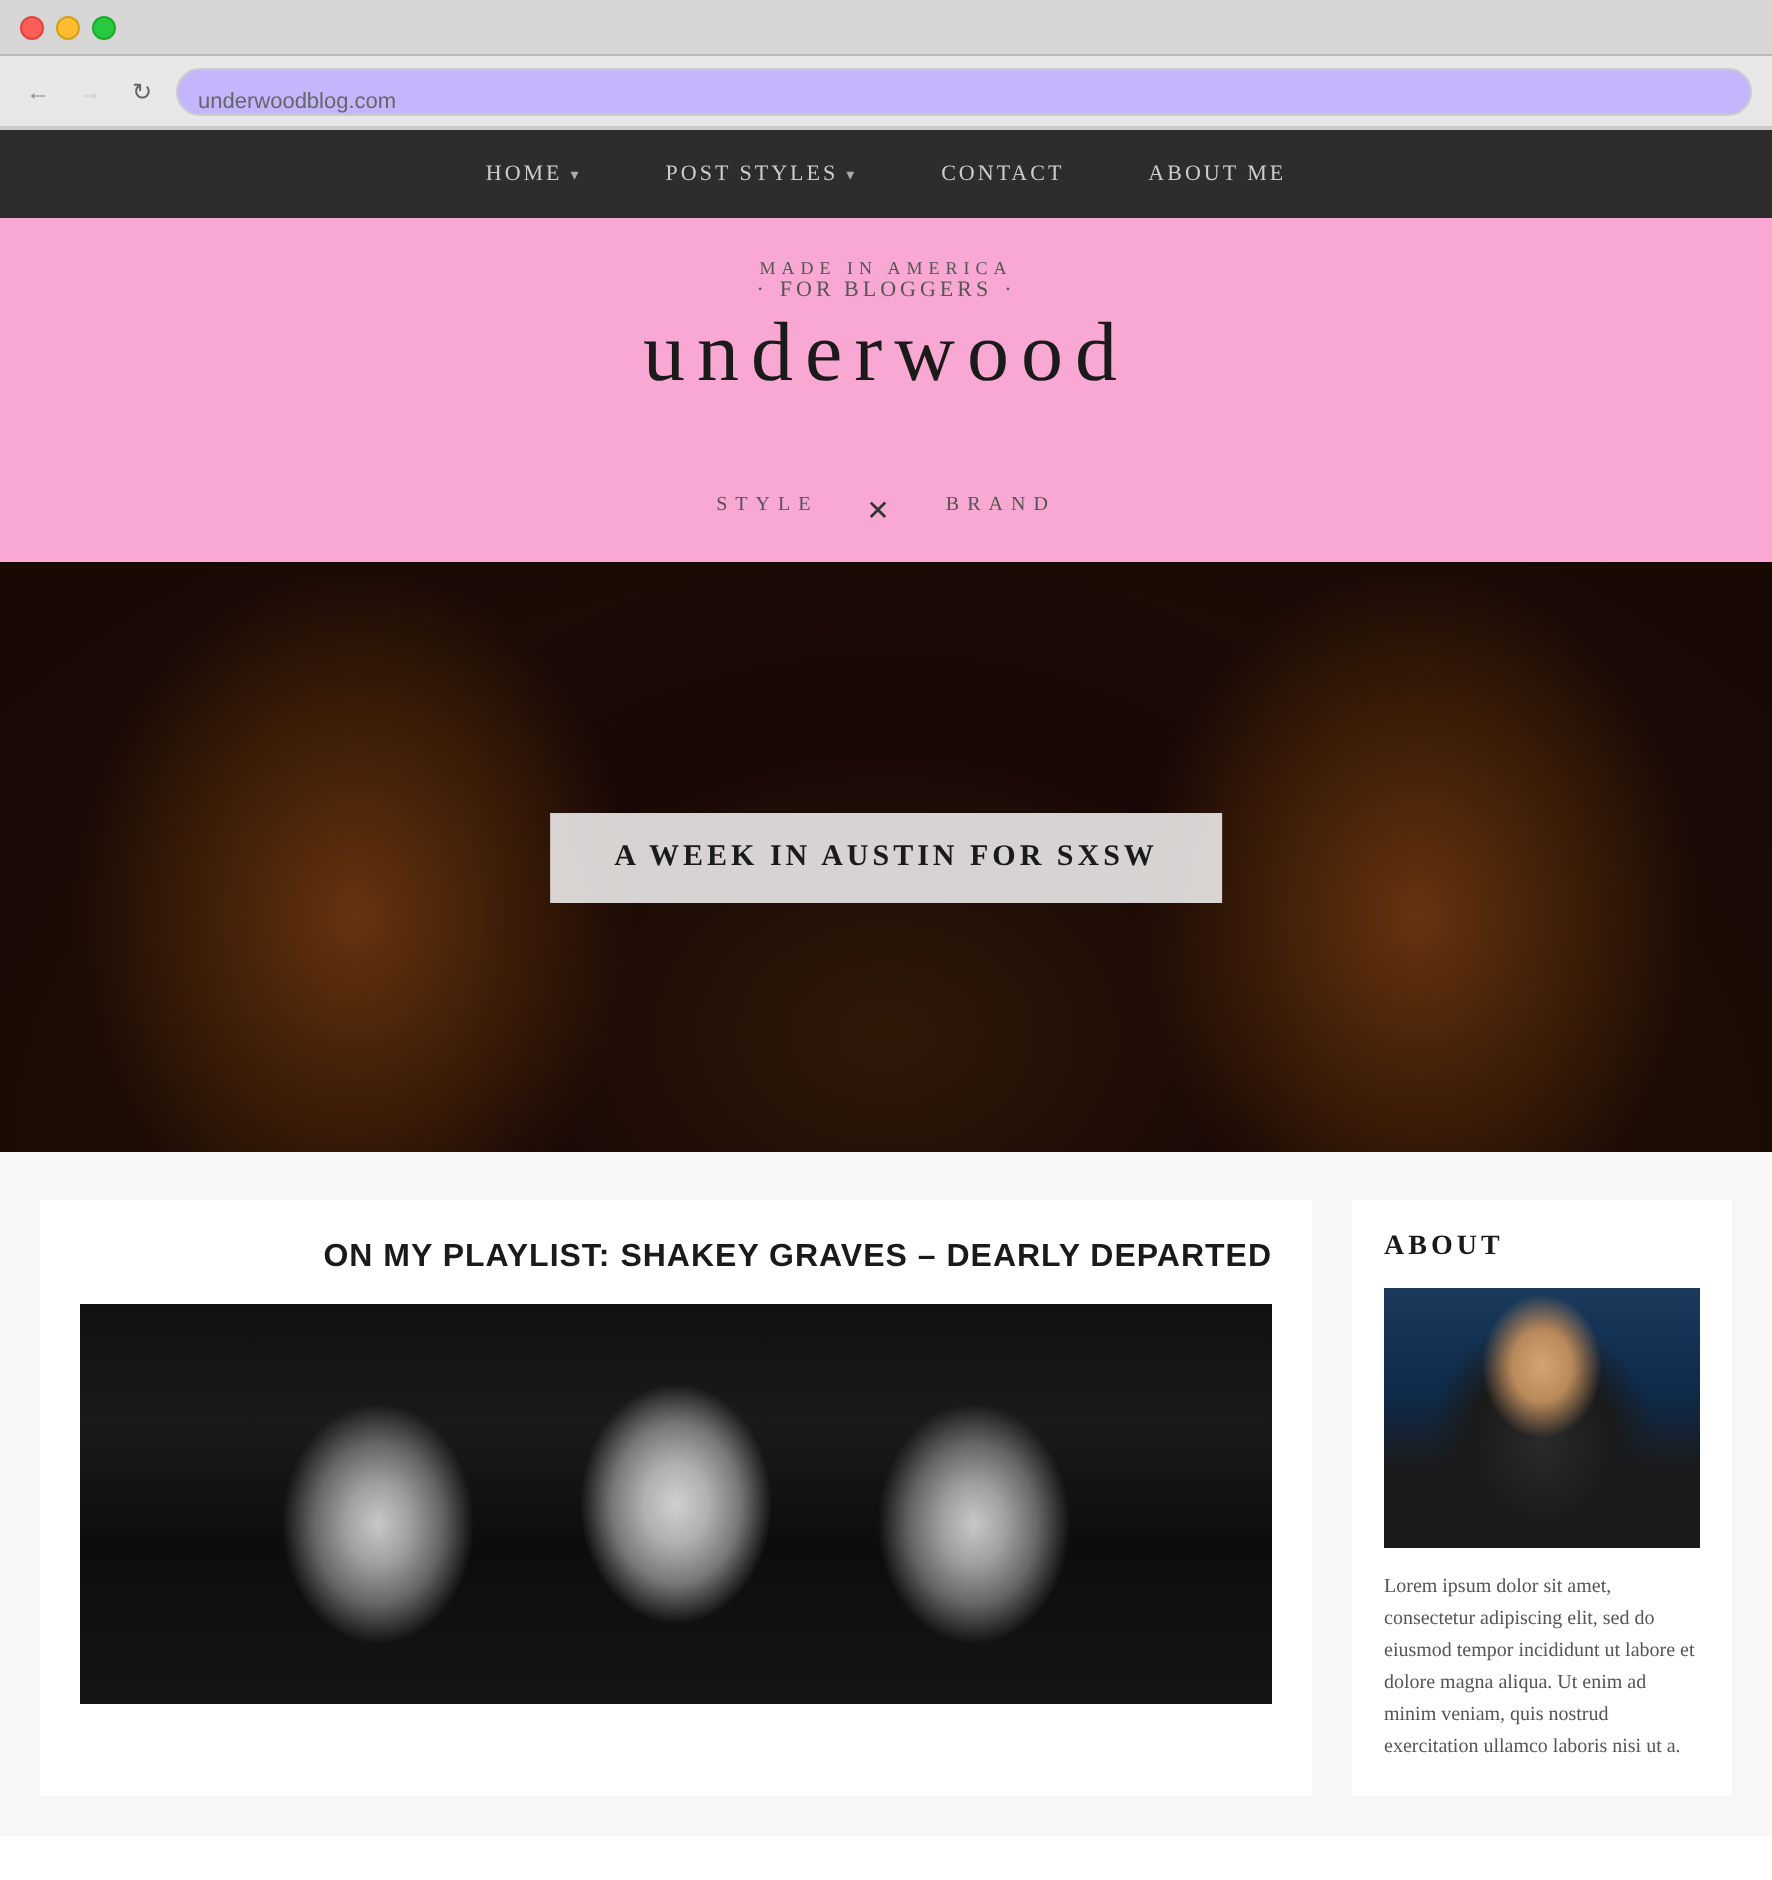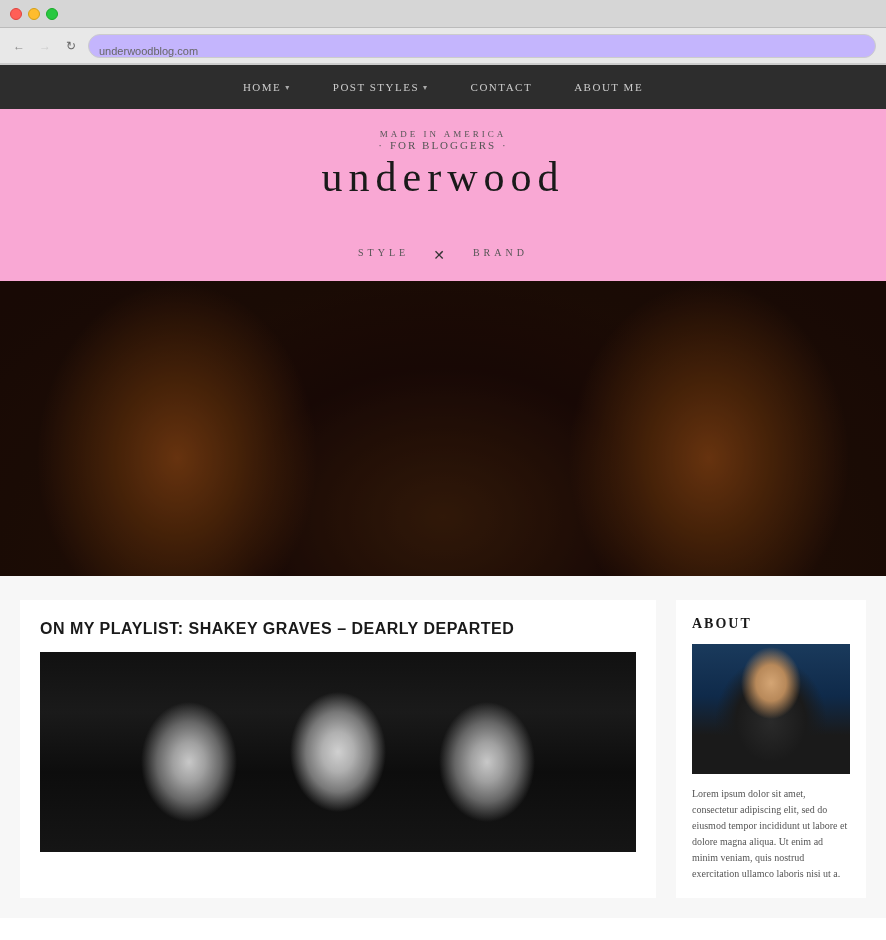--- a/index.html
+++ b/index.html
@@ -211,20 +211,21 @@
       padding: 24px 20px 20px;
       display: flex;
       gap: 20px;
     }
 
     
     .content-left {
       flex: 1;
       background: white;
       padding: 20px;
+      text-align: right;
     }
     .post-title {
       font-family: Arial, Helvetica, sans-serif;
       font-size: 16px;
       font-weight: bold;
       color: #1a1a1a;
       letter-spacing: 0.5px;
       margin-bottom: 14px;
       text-transform: uppercase;
     }
@@ -336,20 +337,23 @@
       <span class="x-cross">✕</span>
       <span>BRAND</span>
     </div>
   </header>
 
   <section class="hero-section">
     <div class="hero-bg">
       <div class="hero-hands"></div>
       <div class="hero-overlay"></div>
     </div>
+    <div class="hero-label">
+      <div class="hero-label-text">A WEEK IN AUSTIN FOR SXSW</div>
+    </div>
   </section>
 
   <div class="main-content">
 
     <div class="content-left">
       <h2 class="post-title">ON MY PLAYLIST: SHAKEY GRAVES – DEARLY DEPARTED</h2>
       <div class="post-image">
         <div class="skull-bg"></div>
       </div>
     </div>

